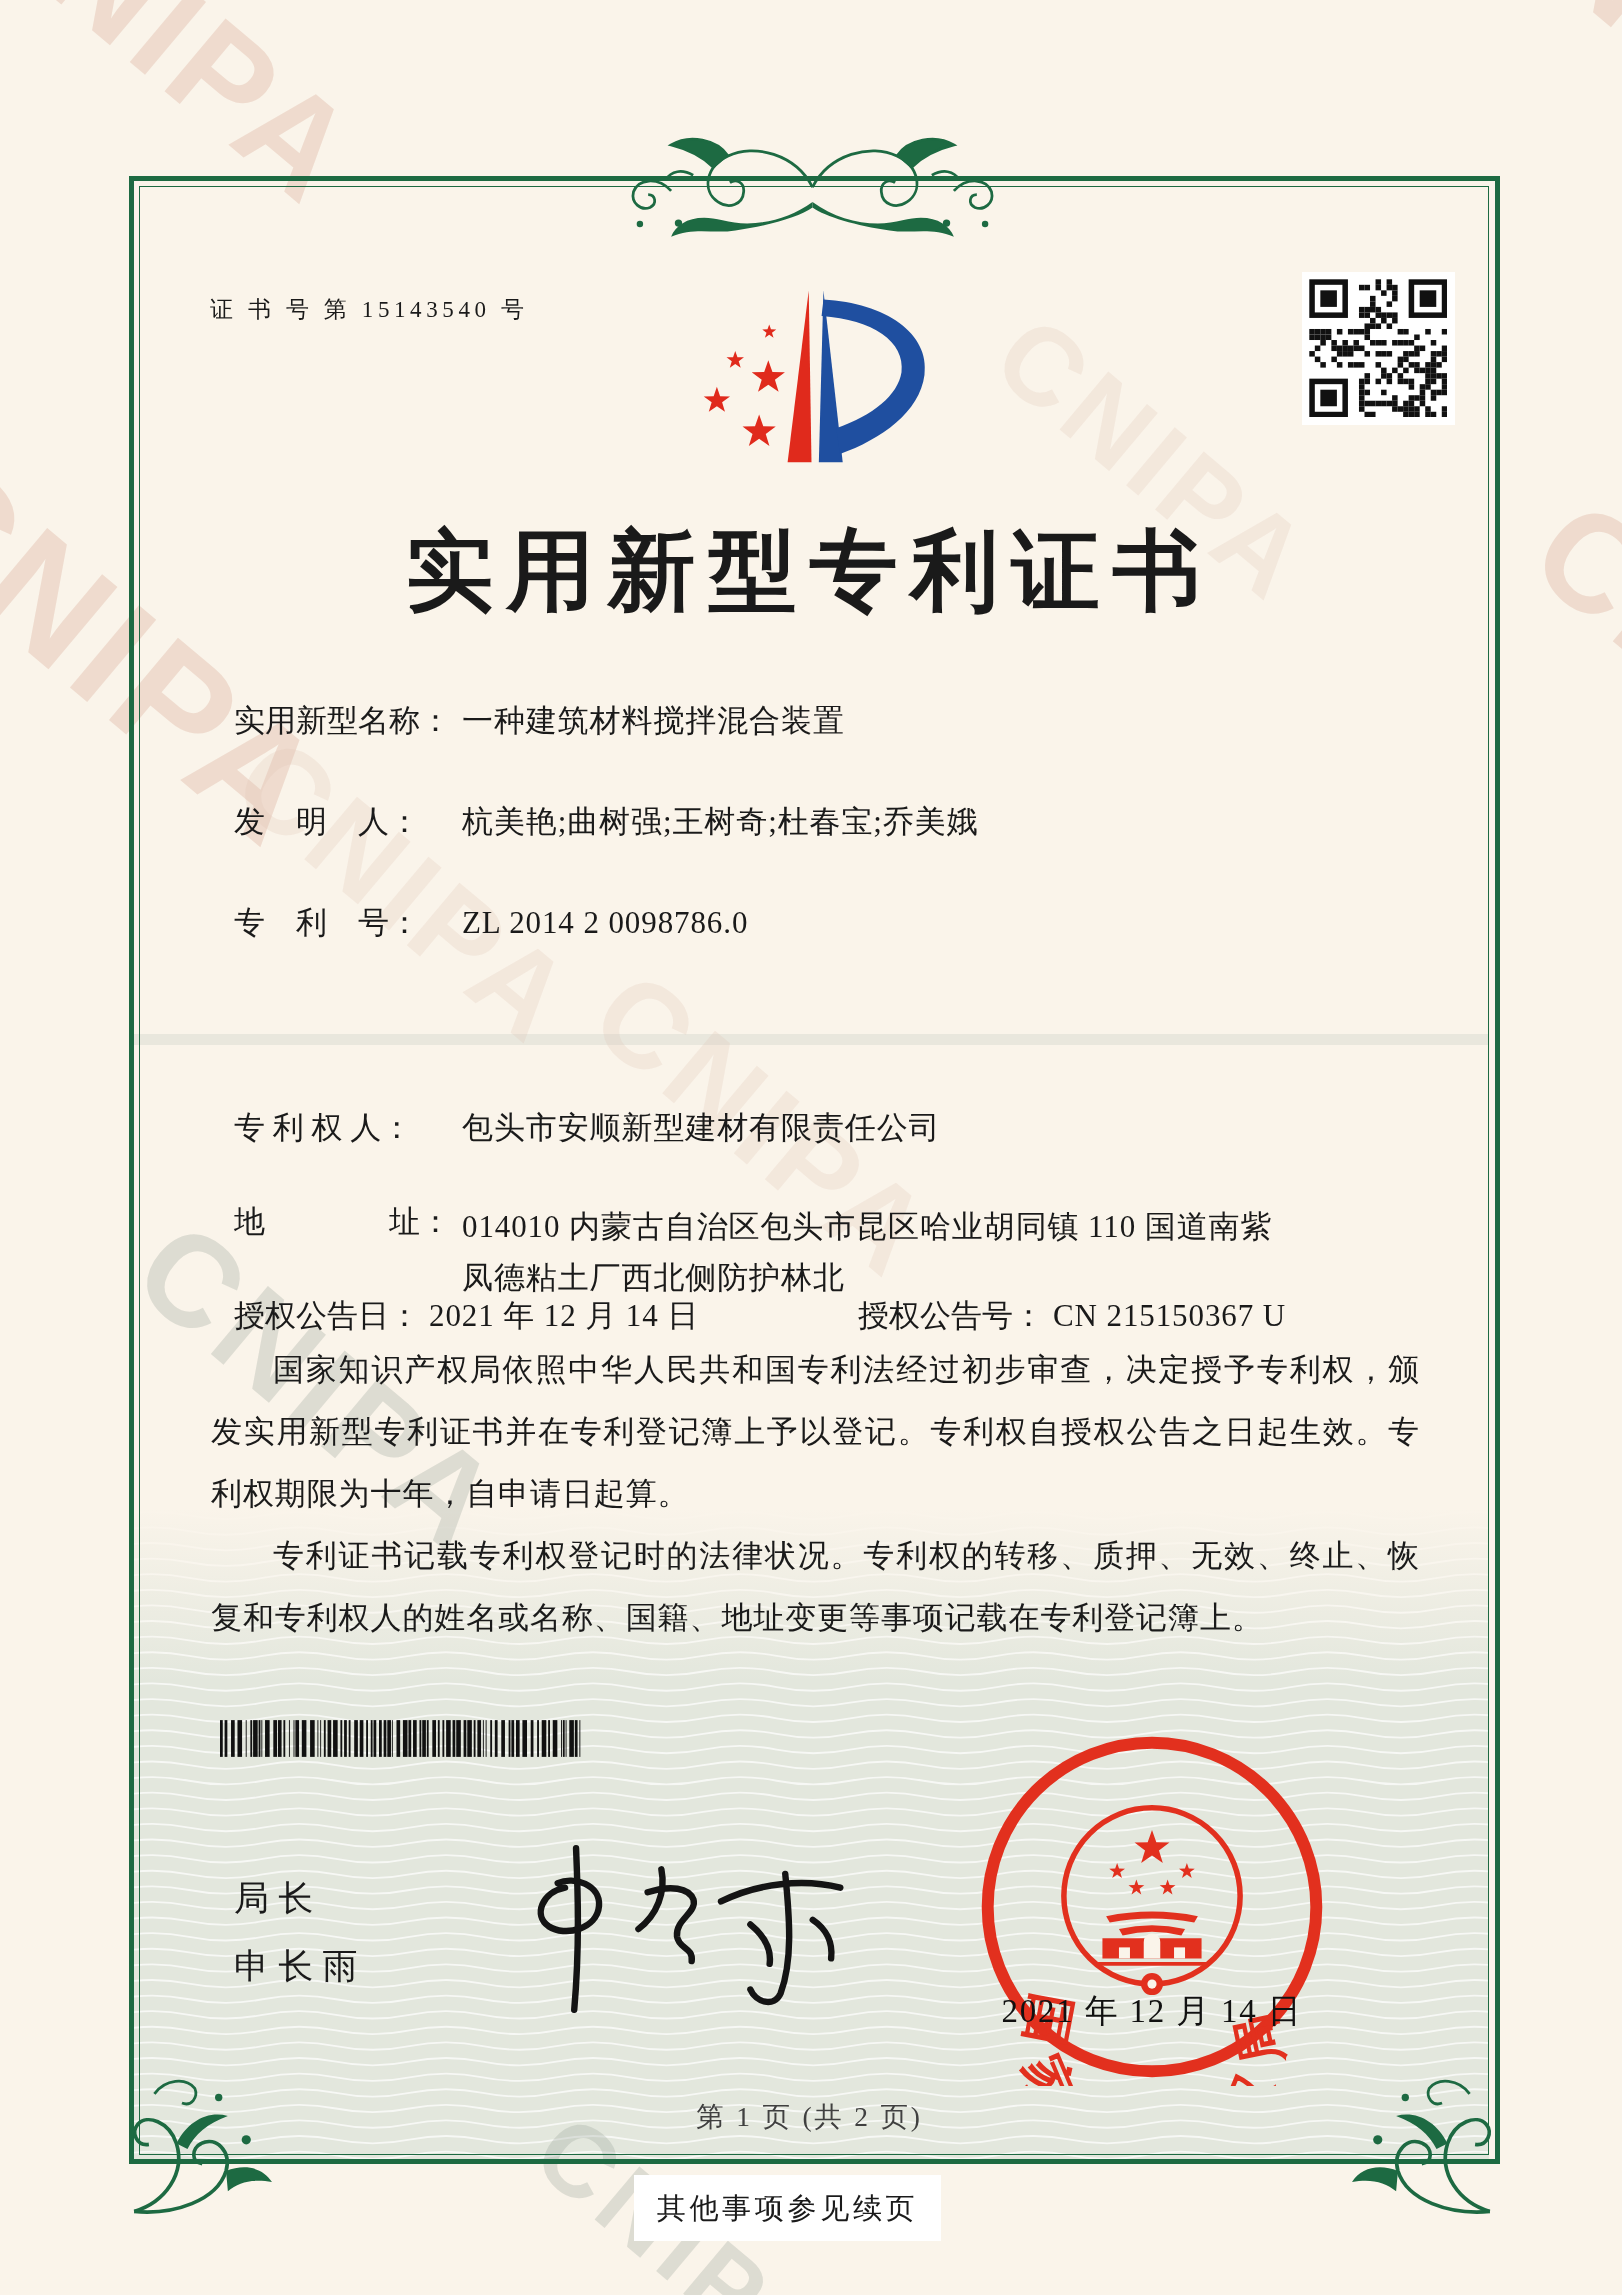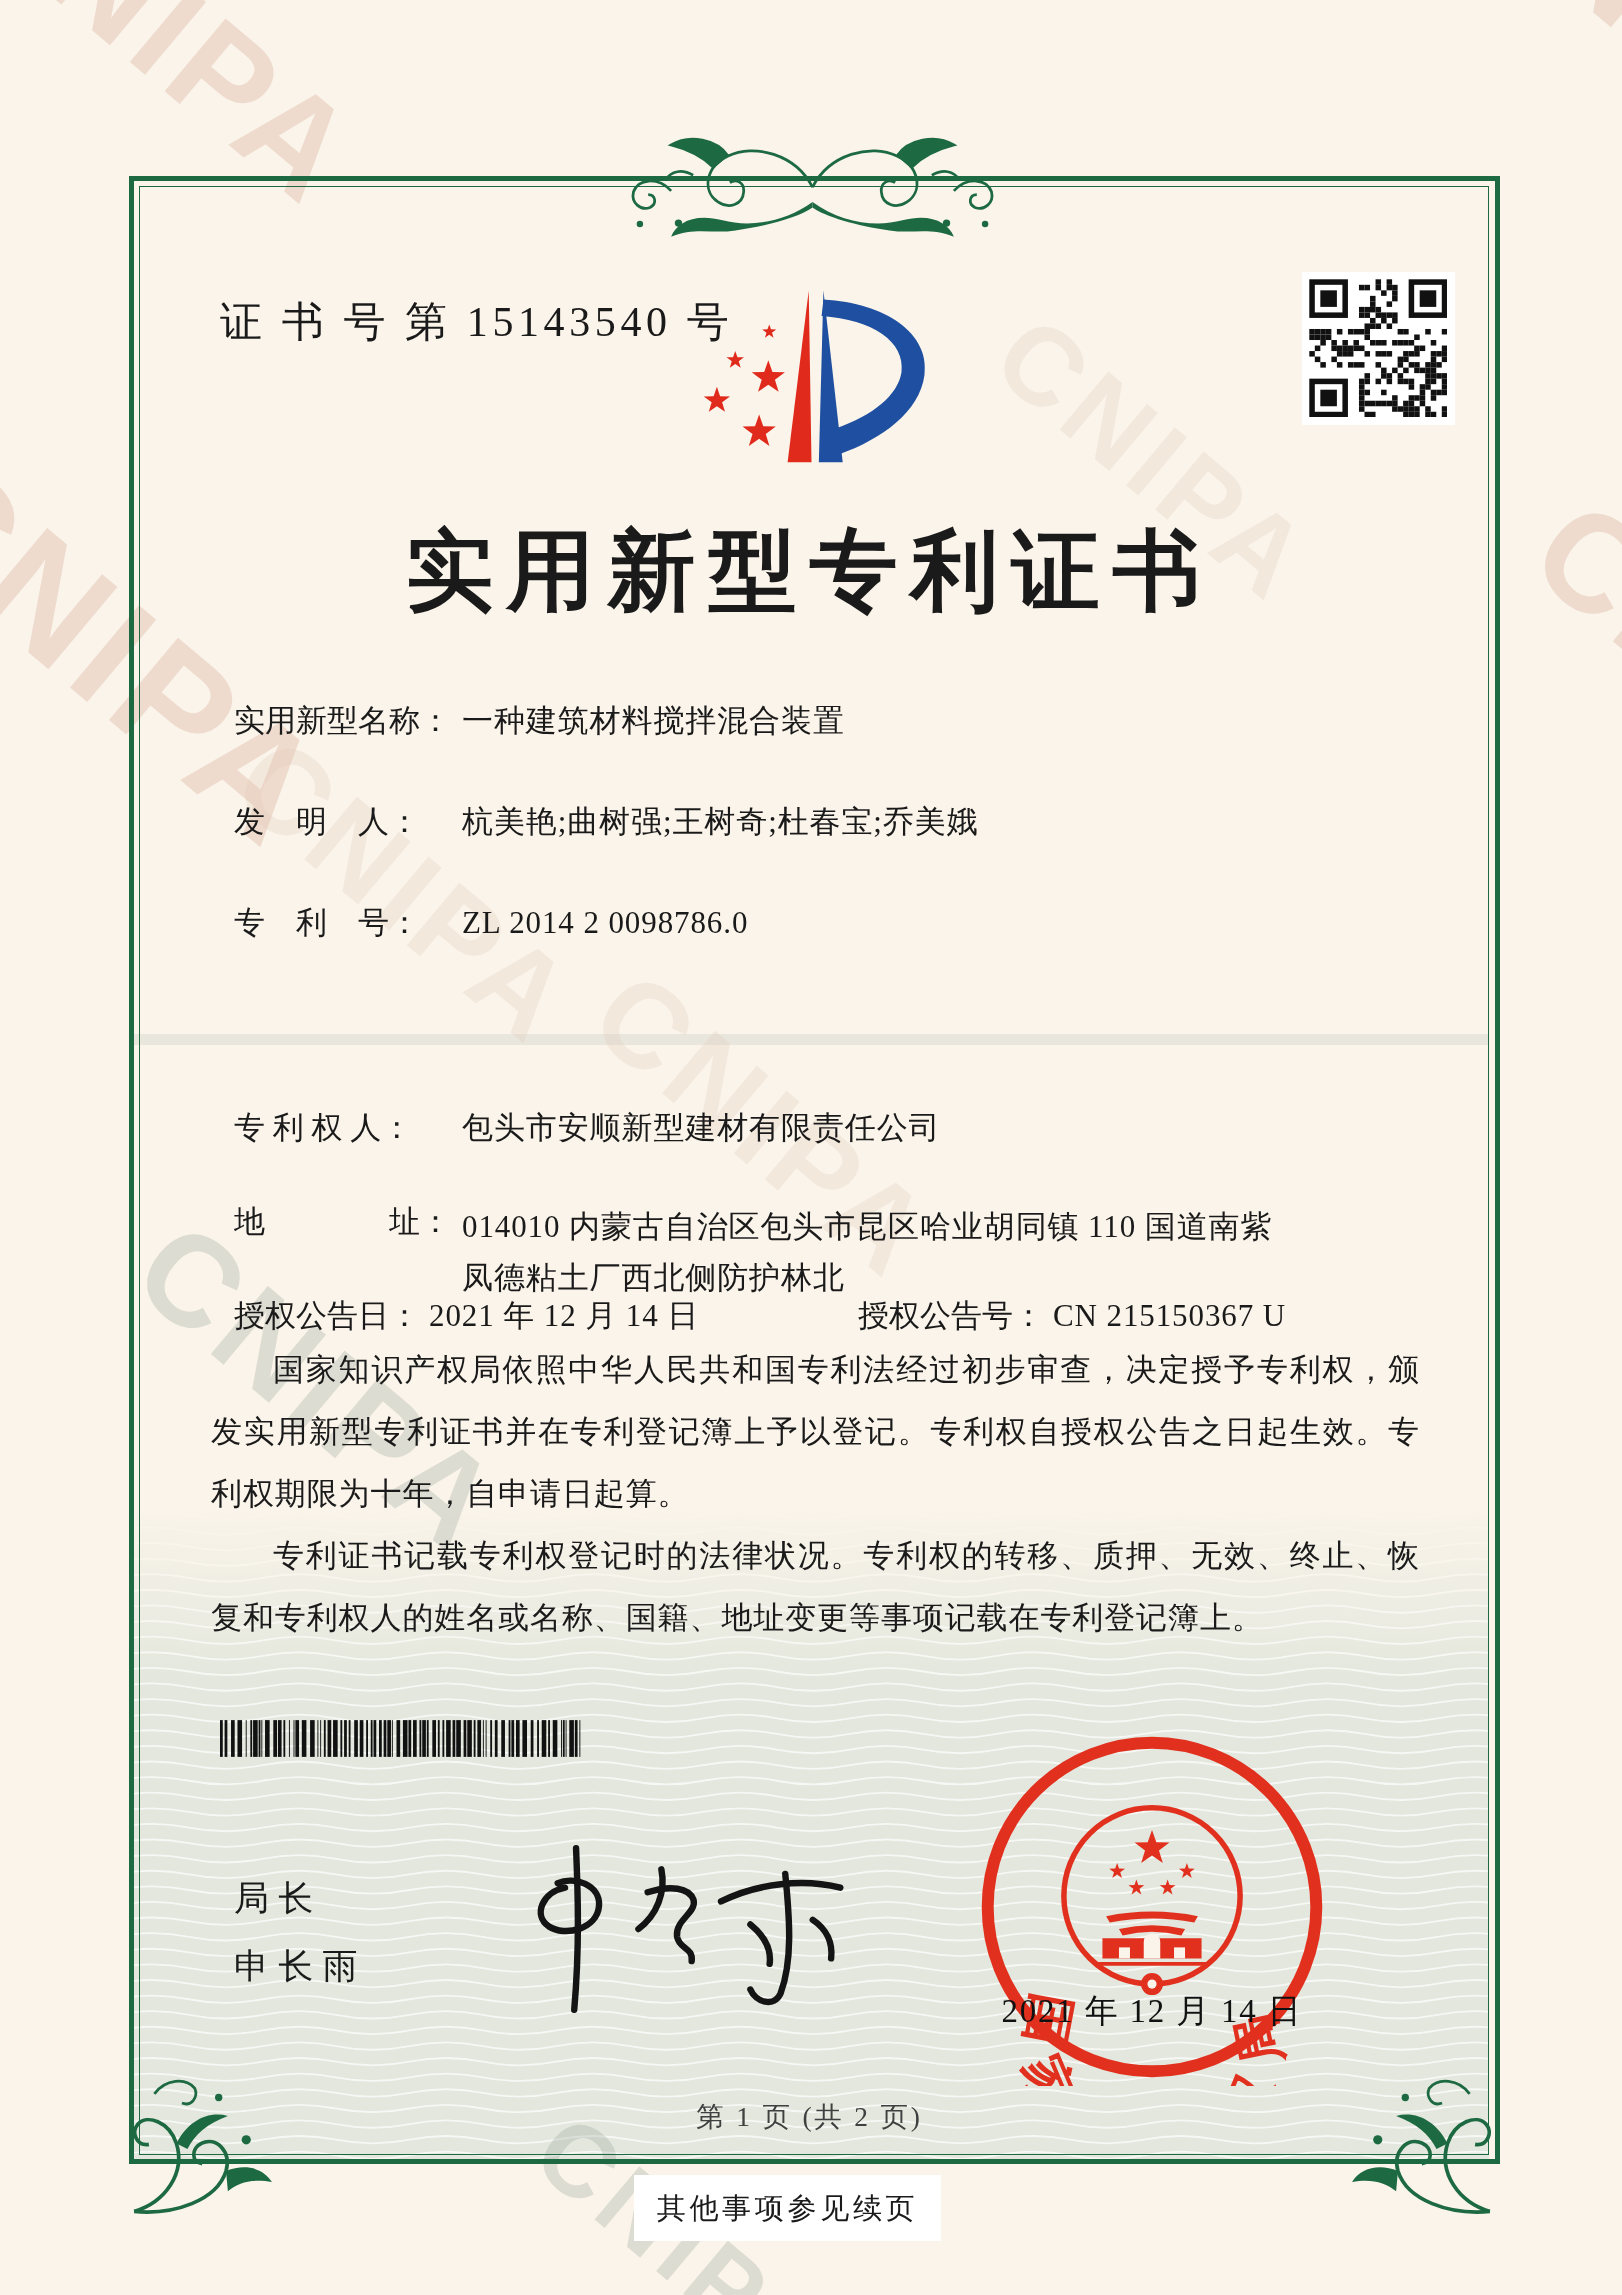--- a/index.html
+++ b/index.html
@@ -23,21 +23,21 @@
   .wm.gray{color:rgba(156,167,156,.30)}
 
   
   .frame-outer{position:absolute;left:129px;top:176px;width:1361px;height:1978px;border:5.5px solid var(--border-green);z-index:2;pointer-events:none}
   .frame-inner{position:absolute;left:139px;top:186px;width:1348px;height:1967px;border:1.8px solid var(--border-green);z-index:2;pointer-events:none}
   .orn{position:absolute;z-index:2;pointer-events:none}
 
   
   .content{position:absolute;left:0;top:0;width:1623px;height:2296px;z-index:3}
   .abs{position:absolute}
-  .cert-no{left:220px;top:294px;font-size:42px;letter-spacing:4.6px}
+  .cert-no{left:210px;top:294px;font-size:23px;letter-spacing:4.6px}
   .doc-title{left:129px;top:512px;width:1361px;text-align:center;font-size:88px;font-weight:bold;letter-spacing:13px}
   .row{left:234px;font-size:31px;white-space:nowrap}
   .flabel{display:inline-block;width:228px}
   .fvalue{letter-spacing:0.9px}
   .addr-val{display:inline-block;vertical-align:top;width:992px;white-space:normal;line-height:51px;letter-spacing:0.9px}
   .grant2{position:absolute;left:624px;top:0;white-space:nowrap}
   .grant2 .flabel{width:195px}
   .bodytext{left:211px;top:1339px;width:1209px;font-size:31px;line-height:62px;text-align:justify}
   .bodytext p{text-indent:2em;letter-spacing:0.9px}
   .barcode{left:220px;top:1720px}

